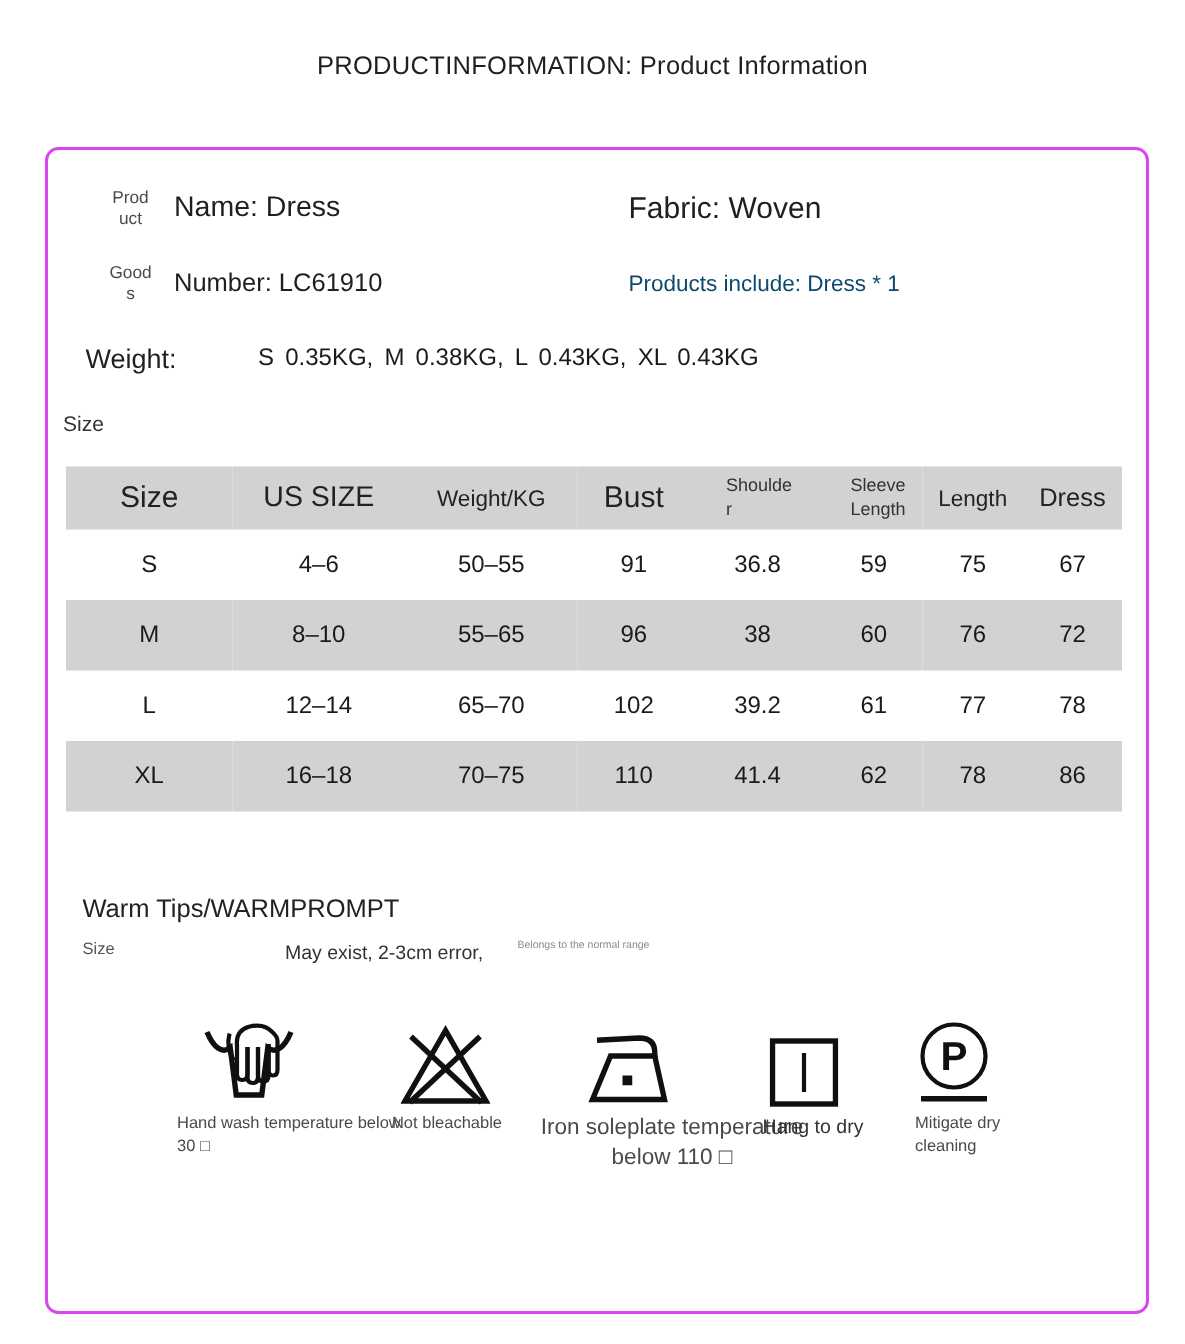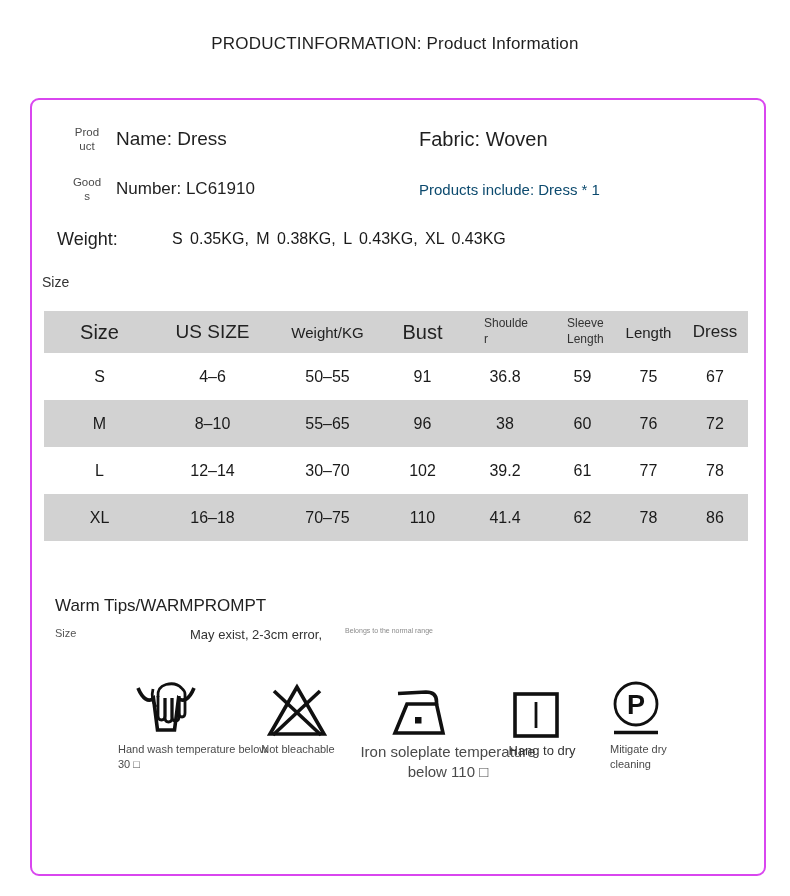--- a/index.html
+++ b/index.html
@@ -146,21 +146,21 @@
           <td>55–65</td>
           <td>96</td>
           <td>38</td>
           <td>60</td>
           <td>76</td>
           <td>72</td>
       </tr>
       <tr>
         <td>L</td>
           <td>12–14</td>
-          <td>30–70</td>
+          <td>65–70</td>
           <td>102</td>
           <td>39.2</td>
           <td>61</td>
           <td>77</td>
           <td>78</td>
       </tr>
       <tr>
         <td>XL</td>
           <td>16–18</td>
           <td>70–75</td>

